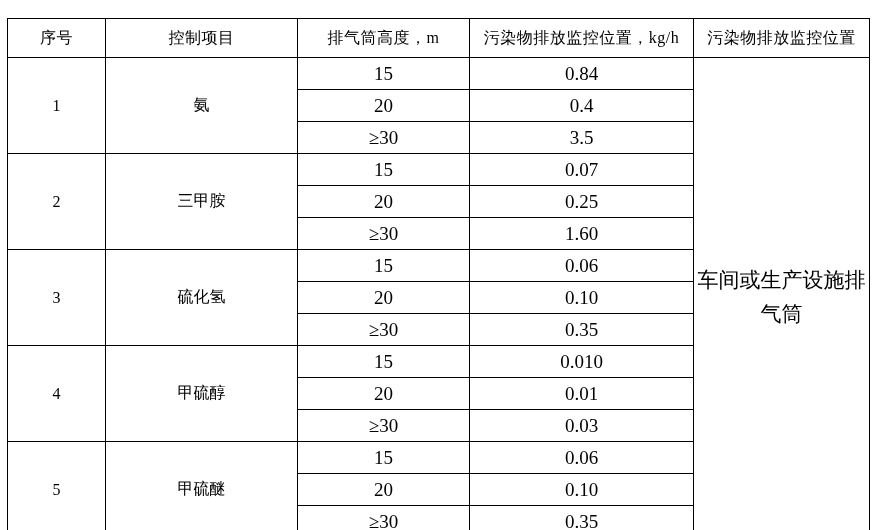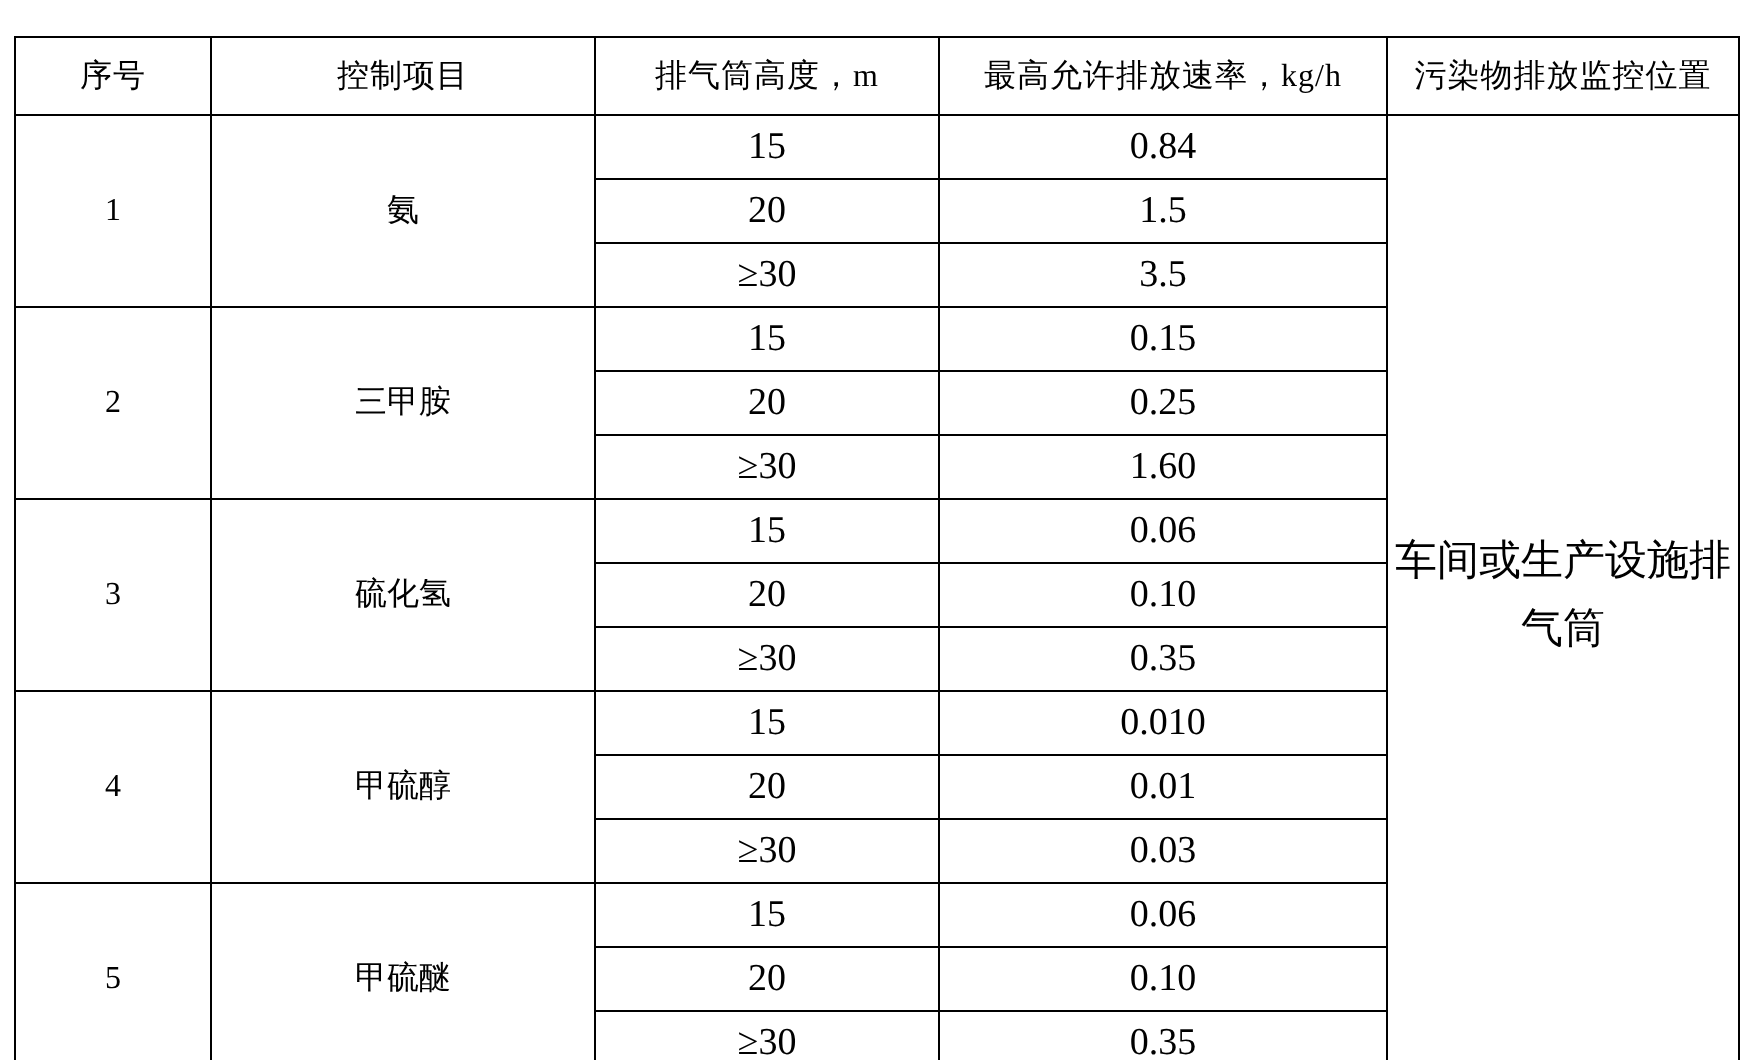--- a/index.html
+++ b/index.html
@@ -73,47 +73,47 @@
       <col class="col-item">
       <col class="col-height">
       <col class="col-rate">
       <col class="col-pos">
     </colgroup>
     <thead>
       <tr>
         <th>序号</th>
         <th>控制项目</th>
         <th>排气筒高度，m</th>
-        <th>最高允许排放速率，kg/h</th>
+        <th>污染物排放监控位置，kg/h</th>
         <th>污染物排放监控位置</th>
       </tr>
     </thead>
     <tbody>
 
       <tr>
         <td class="cell-no" rowspan="3">1</td>
         <td class="cell-item" rowspan="3">氨</td>
         <td class="cell-height nowrap">15</td>
         <td class="cell-rate">0.84</td>
         <td class="cell-pos" rowspan="15">车间或生产设施排气筒</td>
       </tr>
       <tr>
         <td class="cell-height nowrap">20</td>
-        <td class="cell-rate">1.5</td>
+        <td class="cell-rate">0.4</td>
       </tr>
       <tr>
         <td class="cell-height nowrap">≥30</td>
         <td class="cell-rate">3.5</td>
       </tr>
 
       <tr>
         <td class="cell-no" rowspan="3">2</td>
         <td class="cell-item" rowspan="3">三甲胺</td>
         <td class="cell-height nowrap">15</td>
-        <td class="cell-rate">0.15</td>
+        <td class="cell-rate">0.07</td>
       </tr>
       <tr>
         <td class="cell-height nowrap">20</td>
         <td class="cell-rate">0.25</td>
       </tr>
       <tr>
         <td class="cell-height nowrap">≥30</td>
         <td class="cell-rate">1.60</td>
       </tr>
 

